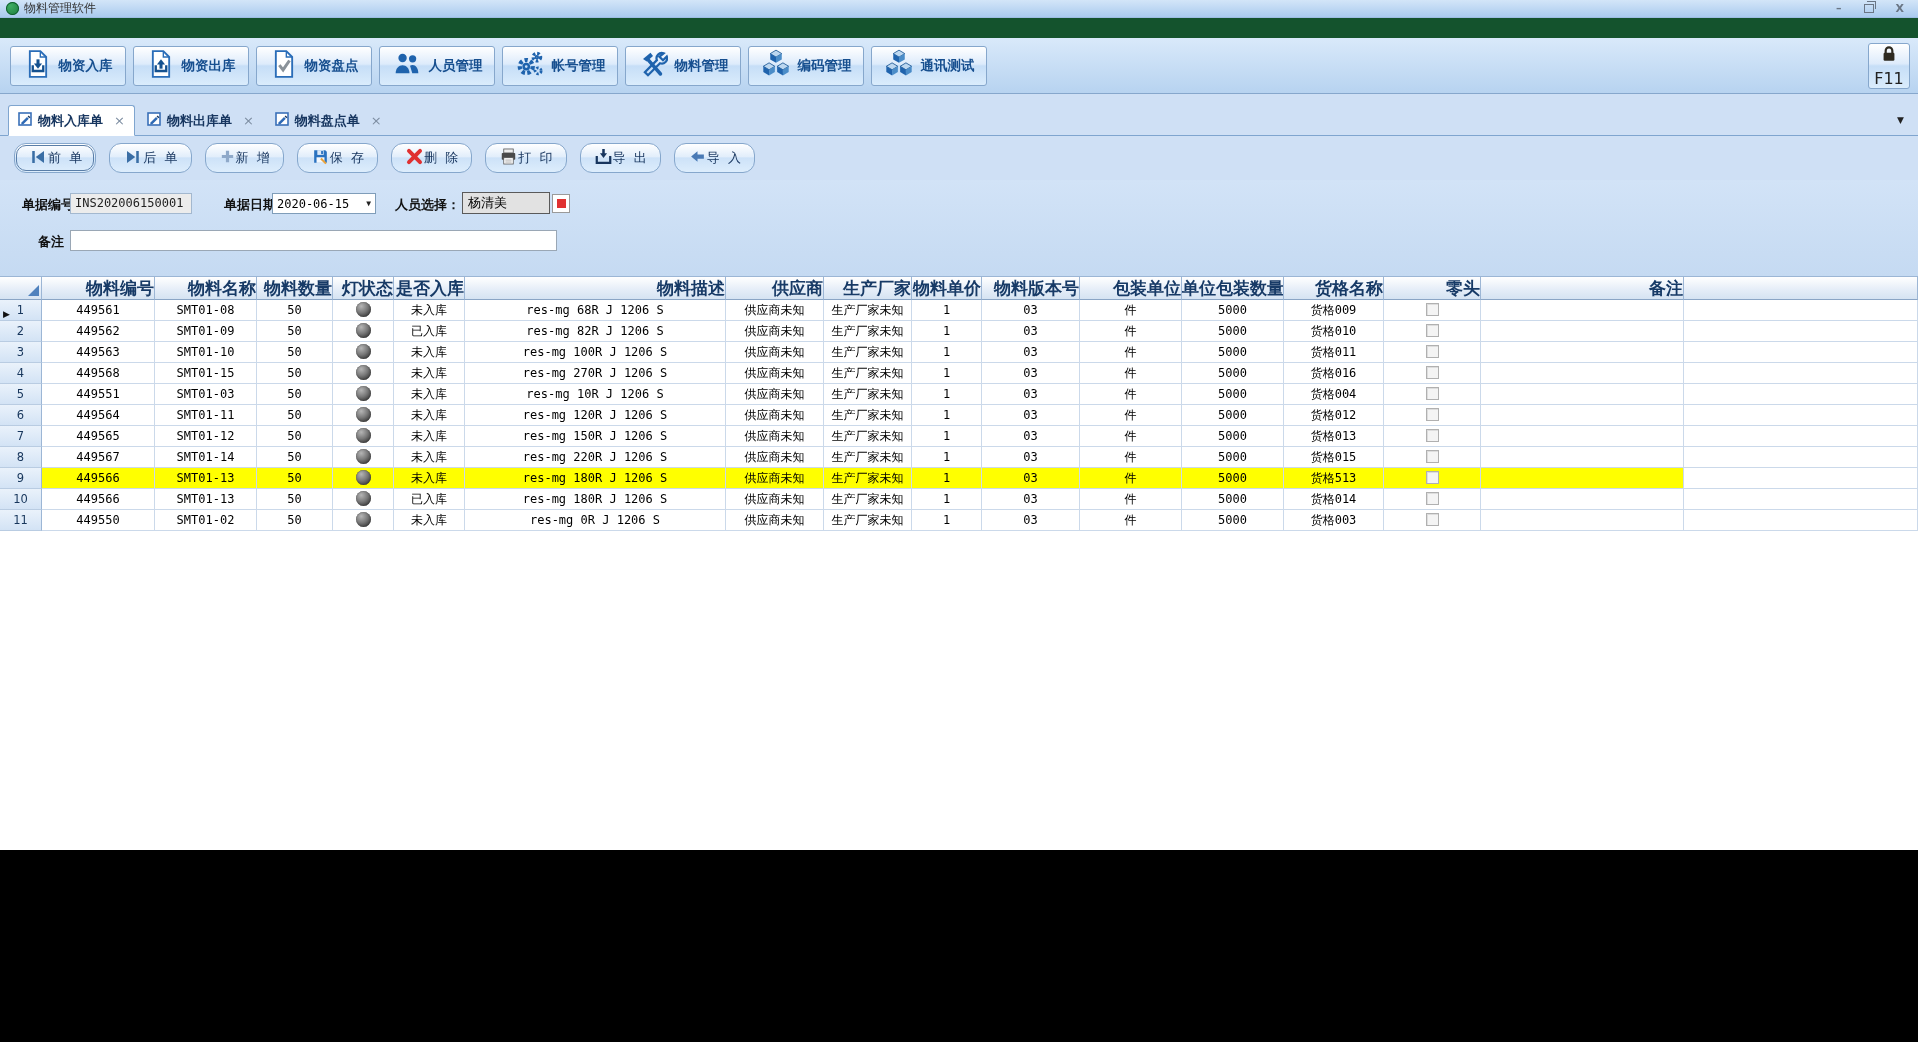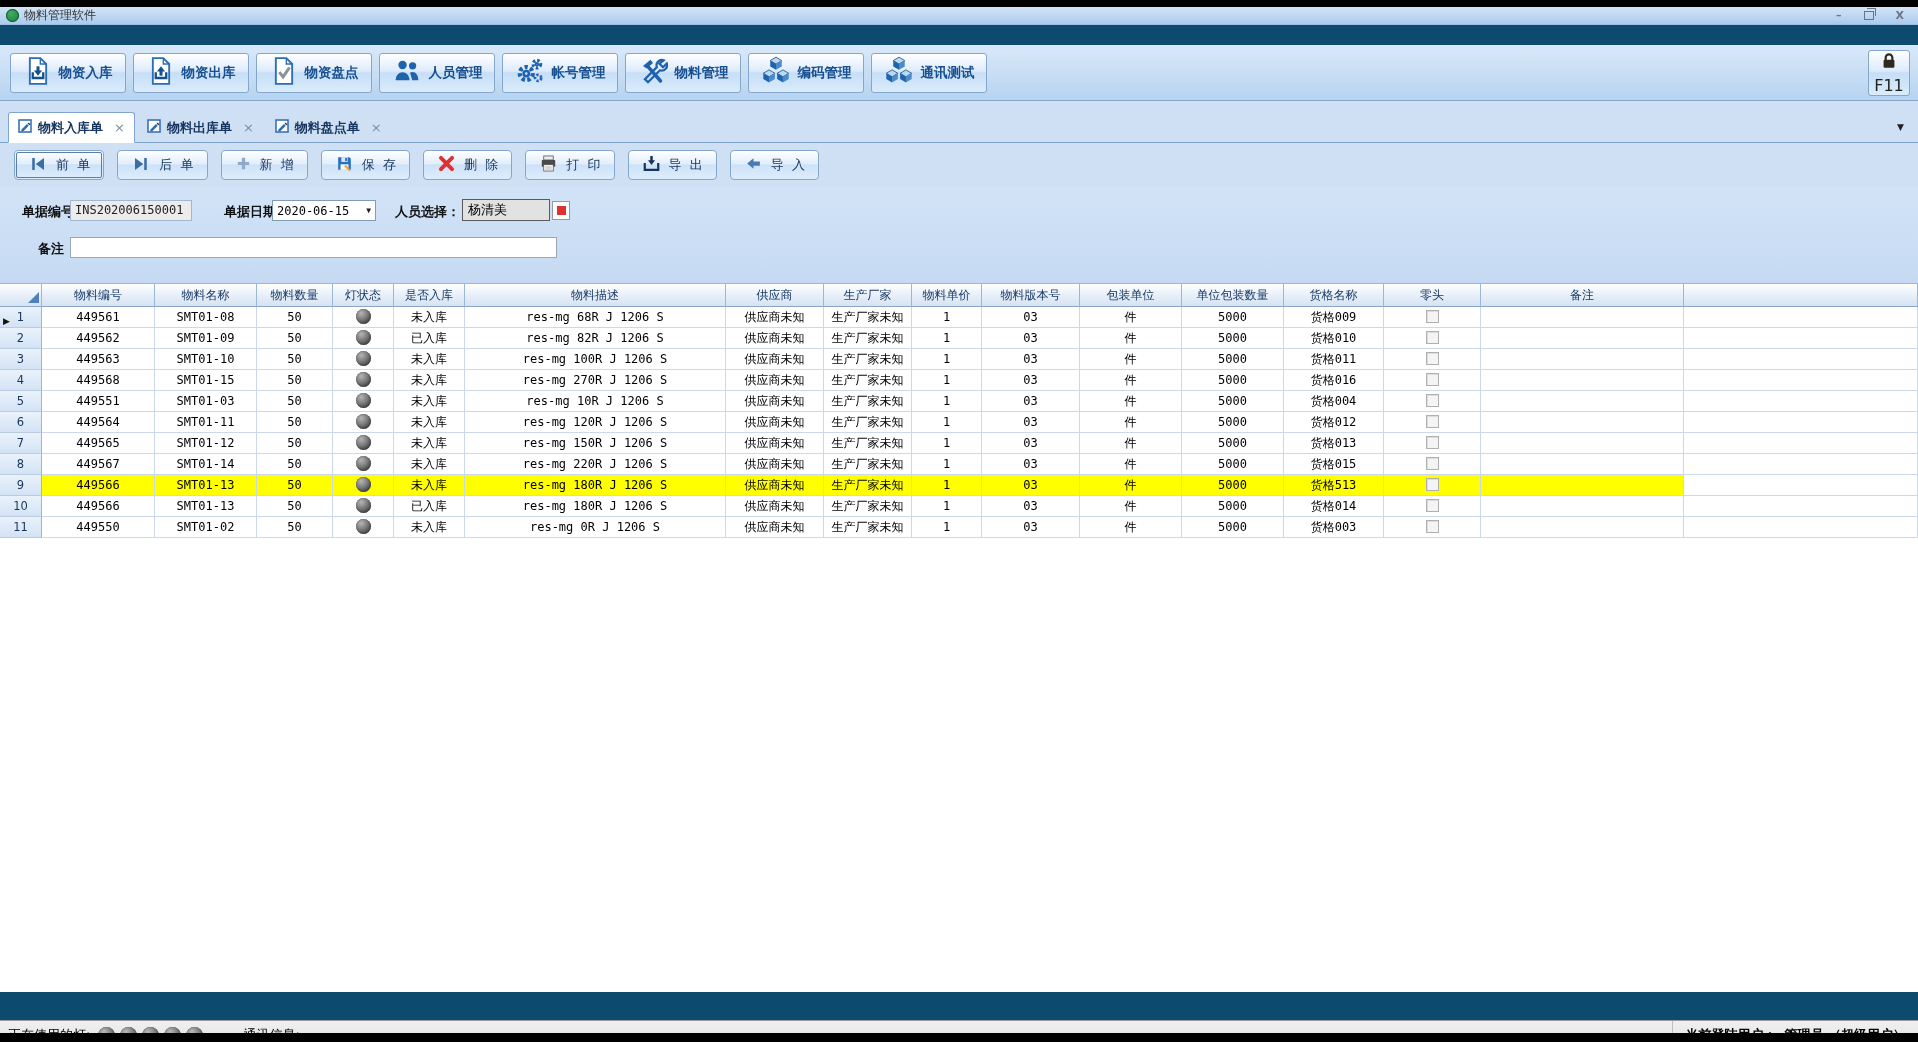--- a/index.html
+++ b/index.html
@@ -1,17 +1,17 @@
 <!DOCTYPE html>
 <html><head>
 <meta charset="utf-8">
 <style>
   * { margin:0; padding:0; box-sizing:border-box; }
   body { font-family:"DejaVu Sans", sans-serif; background:#000; }
-  .app { position:relative; width:1918px; height:1026px; overflow:hidden; background:#0c4a6e; font-size:13px;margin-top:7px; }
+  .app { position:relative; width:1918px; height:850px; overflow:hidden; background:#14532d; font-size:13px; }
 
   
   .titlebar { position:absolute; left:0; top:0; width:100%; height:18px;
     background:linear-gradient(#d3e5f8,#aacbee); display:flex; align-items:center; padding:0 6px;
     border-bottom:1px solid #9dbde2; }
   .app-icon { width:13px; height:13px; border-radius:50%; background:radial-gradient(circle at 35% 30%, #3fae62, #1c7a3d); margin-right:5px;
     box-shadow:inset 0 0 0 1px #0f5c2c; }
   .titlebar .title { font-size:12px; color:#333; }
   .win-controls { margin-left:auto; display:flex; gap:22px; align-items:center; padding-right:8px; }
   .win-controls span { color:#6a7685; font-size:11px; font-weight:bold; line-height:10px; cursor:default; }
@@ -44,22 +44,22 @@
     border-bottom:1px solid #7fa5cf; display:flex; align-items:flex-end; padding-left:8px; }
   .tab { height:31px; display:flex; align-items:center; gap:6px; padding:0 9px; margin-right:3px;
     font-weight:bold; font-size:13px; color:#16355f; cursor:pointer; position:relative; top:1px; }
   .tab.active { background:#fff; border:1px solid #7fa5cf; border-bottom:1px solid #fff; border-radius:3px 3px 0 0; }
   .tab-close { color:#7d8da1; font-weight:normal; font-size:13px; margin-left:5px; }
   .tab-overflow { position:absolute; right:14px; bottom:10px; font-size:9px; color:#222; cursor:pointer; }
 
   
   .editbar { position:absolute; left:0; top:136px; width:100%; height:44px; background:#cfe0f5;
     display:flex; align-items:center; gap:13px; padding-left:14px; }
-  .ebtn { height:30px; padding:8px 13px; display:flex; align-items:center; gap:8px;
-    border:1px solid #86a7cc; border-radius:4px;
+  .ebtn { height:30px; padding:8px 13px; display:flex; align-items:center; gap:0;
+    border:1px solid #86a7cc; border-radius:12px;
     background:linear-gradient(#ffffff,#e2eefb 45%,#cde2f8 50%,#ddedfc);
     font-size:13px; color:#17355e; cursor:pointer; white-space:pre; }
   .ebtn.focused { outline:1px solid #5a7ea8; outline-offset:-3px; }
 
   
   .formarea { position:absolute; left:0; top:180px; width:100%; height:96px;
     background:linear-gradient(#d2e3f7,#c5daf2); }
   .flabel { position:absolute; font-size:13px; font-weight:600; color:#111; }
   .finput { position:absolute; border:1px solid #a3b8cf; background:#ececec; font-family:"DejaVu Sans Mono", monospace;
     font-size:12px; color:#222; padding:0 4px; }
@@ -73,21 +73,21 @@
   .picker-btn i { display:block; width:9px; height:9px; background:#e03131; }
   .white-input { position:absolute; border:1px solid #9aa7b5; background:#fff; font-size:12px; padding:0 4px; }
   .bigbtn { position:absolute; border:1px solid #86a7cc; border-radius:3px;
     background:linear-gradient(#ffffff,#e2eefb 45%,#cde2f8 50%,#ddedfc);
     display:flex; align-items:center; justify-content:center; gap:10px;
     font-size:16px; color:#17355e; cursor:pointer; }
 
   
   .grid { position:absolute; left:0; top:276px; width:100%; height:709px; background:#fff; overflow:hidden; }
   .ghead { display:flex; height:24px; }
-  .ghcell { flex:none; height:24px; line-height:23px; text-align:center; font-weight:normal; font-size:12px; color:#173a66;
+  .ghcell { flex:none; height:24px; line-height:23px; text-align:right; font-weight:bold; font-size:17px; color:#173a66;
     background:linear-gradient(#ffffff,#e6eef8 55%,#d5e3f2); border-top:1px solid #9cb6d5; border-right:1px solid #9cb6d5;
     border-bottom:1px solid #8aa5c5; overflow:hidden; white-space:nowrap; position:relative; cursor:default; }
   .corner-tri { position:absolute; right:2px; bottom:3px; width:0; height:0;
     border-style:solid; border-width:0 0 11px 11px; border-color:transparent transparent #4f81bd transparent; }
   .grow { display:flex; height:21px; cursor:pointer; }
   .gcell { flex:none; height:21px; line-height:20px; text-align:center; font-family:"DejaVu Sans Mono", monospace;
     font-size:12px; color:#000; background:#fff; border-right:1px solid #cbd9ea; border-bottom:1px solid #cbd9ea;
     overflow:hidden; white-space:nowrap; }
   .gcell.rownum { background:linear-gradient(#eaf2fb,#d3e3f5); color:#17365c; font-family:"DejaVu Sans", sans-serif;
     font-size:11.5px; border-right:1px solid #9cb6d5; border-bottom:1px solid #b9cce2; position:relative; }

